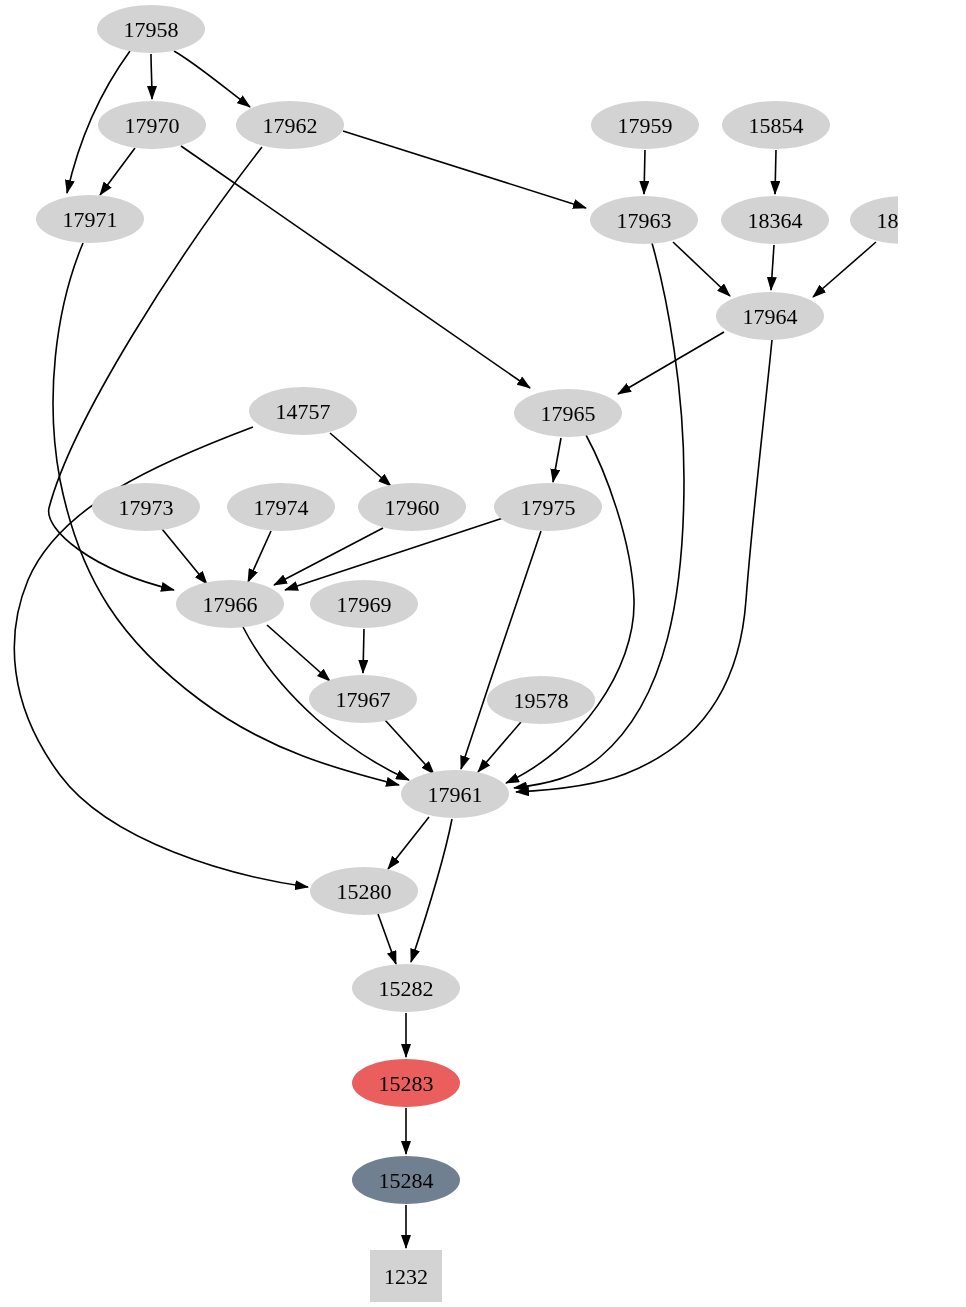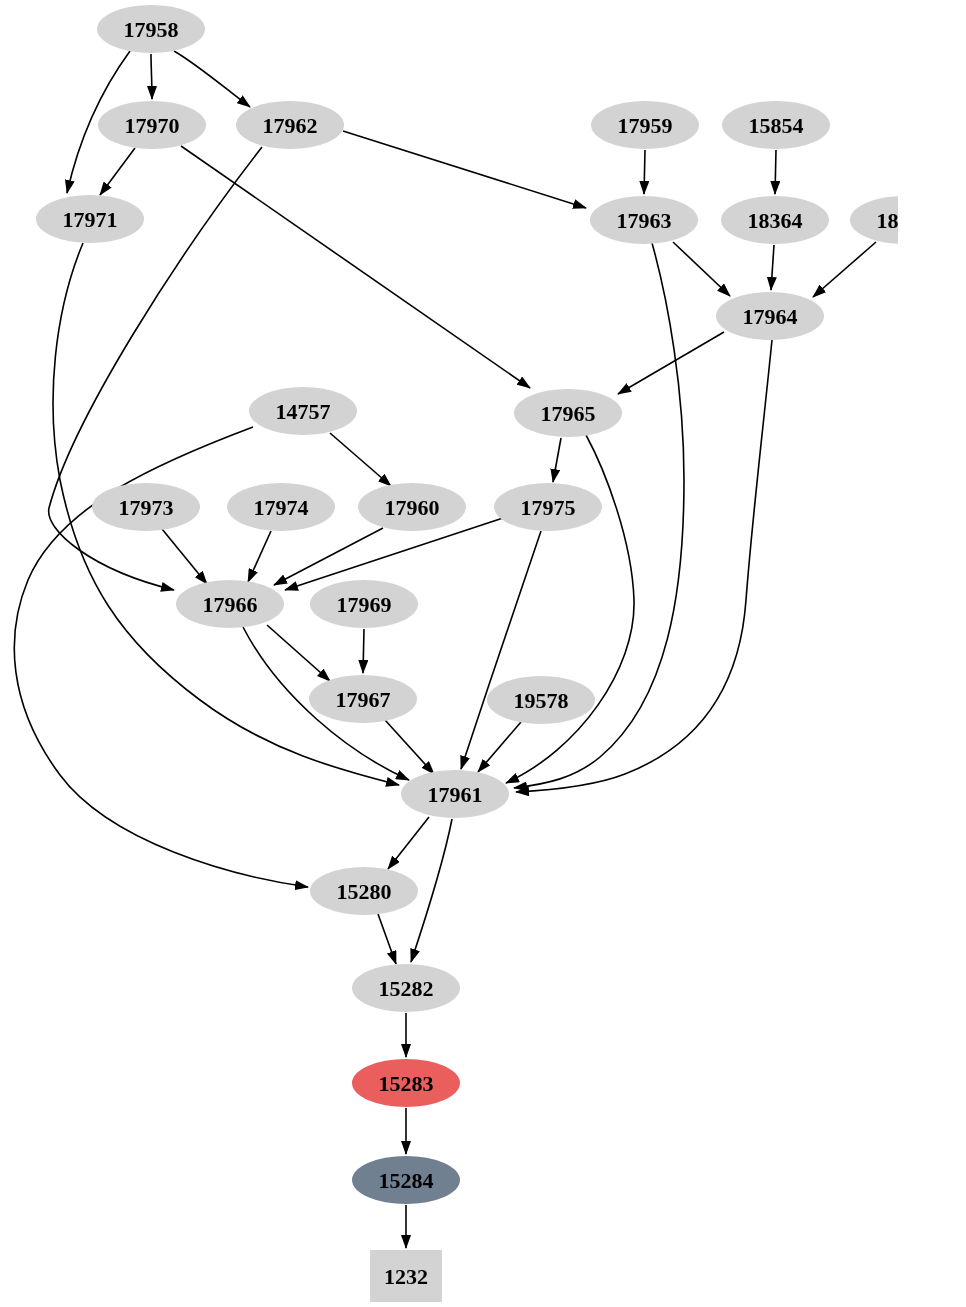--- a/index.html
+++ b/index.html
@@ -6,21 +6,20 @@
     margin: 0;
     padding: 0;
     background: #ffffff;
   }
   .page {
     width: 898px;
     height: 1307px;
     position: relative;
     background: #ffffff;
     overflow: hidden;
-    font-weight: bold;
   }
   svg {
     display: block;
   }
   svg text {
     font-family: "Liberation Serif", "DejaVu Serif", serif;
     font-size: 22px;
     fill: #000000;
   }
 </style>

